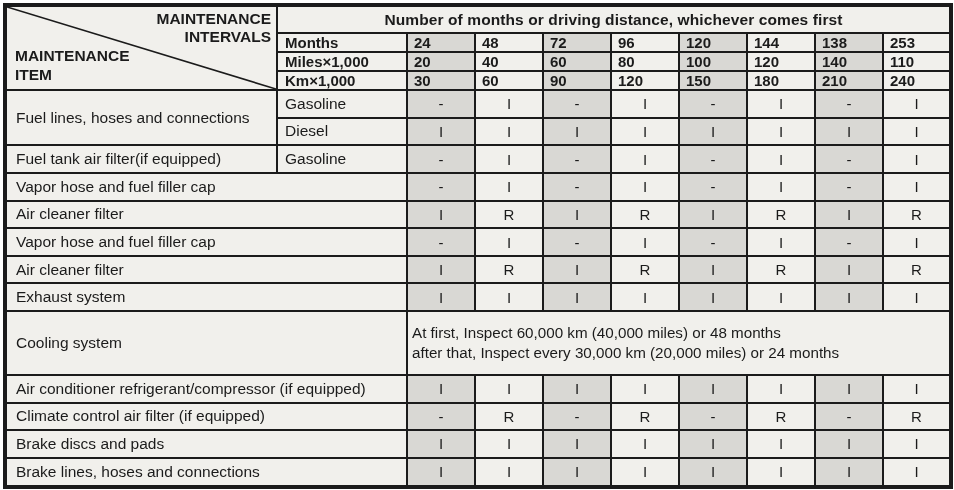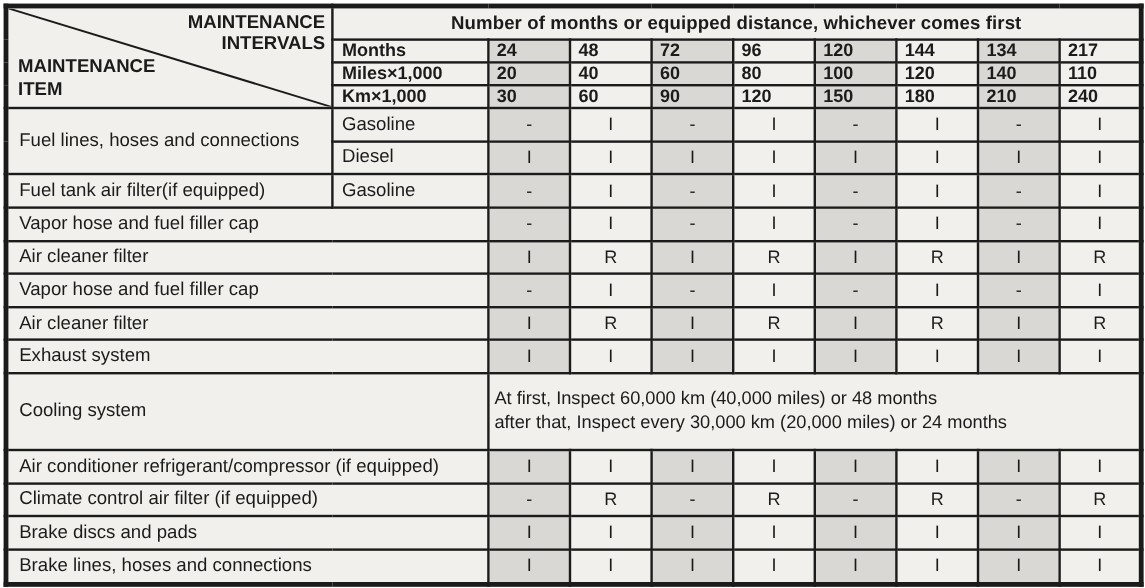--- a/index.html
+++ b/index.html
@@ -92,32 +92,32 @@
           </svg>
           <div class="corner-top">
             <div>MAINTENANCE</div>
             <div>INTERVALS</div>
           </div>
           <div class="corner-bottom">
             <div>MAINTENANCE</div>
             <div>ITEM</div>
           </div>
         </th>
-        <th class="span-header" colspan="9">Number of months or equipped distance, whichever comes first</th>
+        <th class="span-header" colspan="9">Number of months or driving distance, whichever comes first</th>
       </tr>
     <tr>
           <th class="unit-label">Months</th>
           <td class="num shaded">24</td>
           <td class="num">48</td>
           <td class="num shaded">72</td>
           <td class="num">96</td>
           <td class="num shaded">120</td>
           <td class="num">144</td>
-          <td class="num shaded">134</td>
-          <td class="num">217</td>
+          <td class="num shaded">138</td>
+          <td class="num">253</td>
         </tr>
         <tr>
           <th class="unit-label">Miles×1,000</th>
           <td class="num shaded">20</td>
           <td class="num">40</td>
           <td class="num shaded">60</td>
           <td class="num">80</td>
           <td class="num shaded">100</td>
           <td class="num">120</td>
           <td class="num shaded">140</td>

